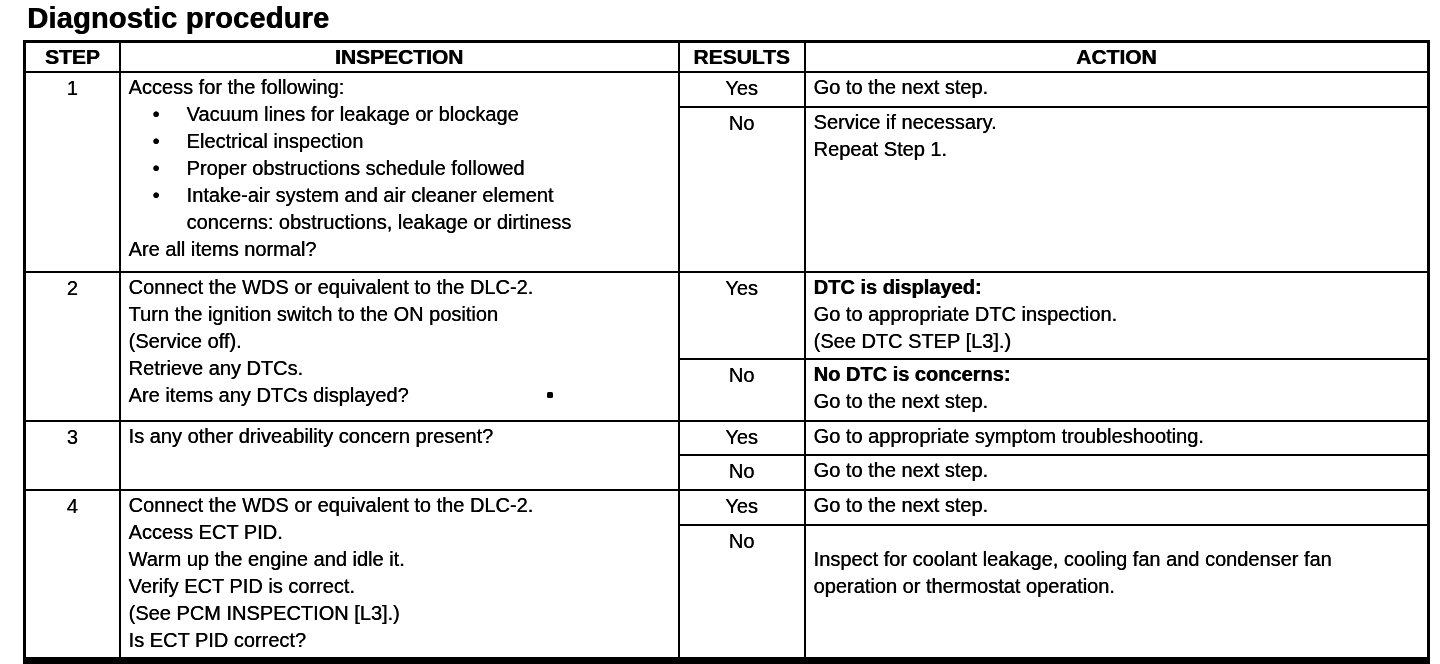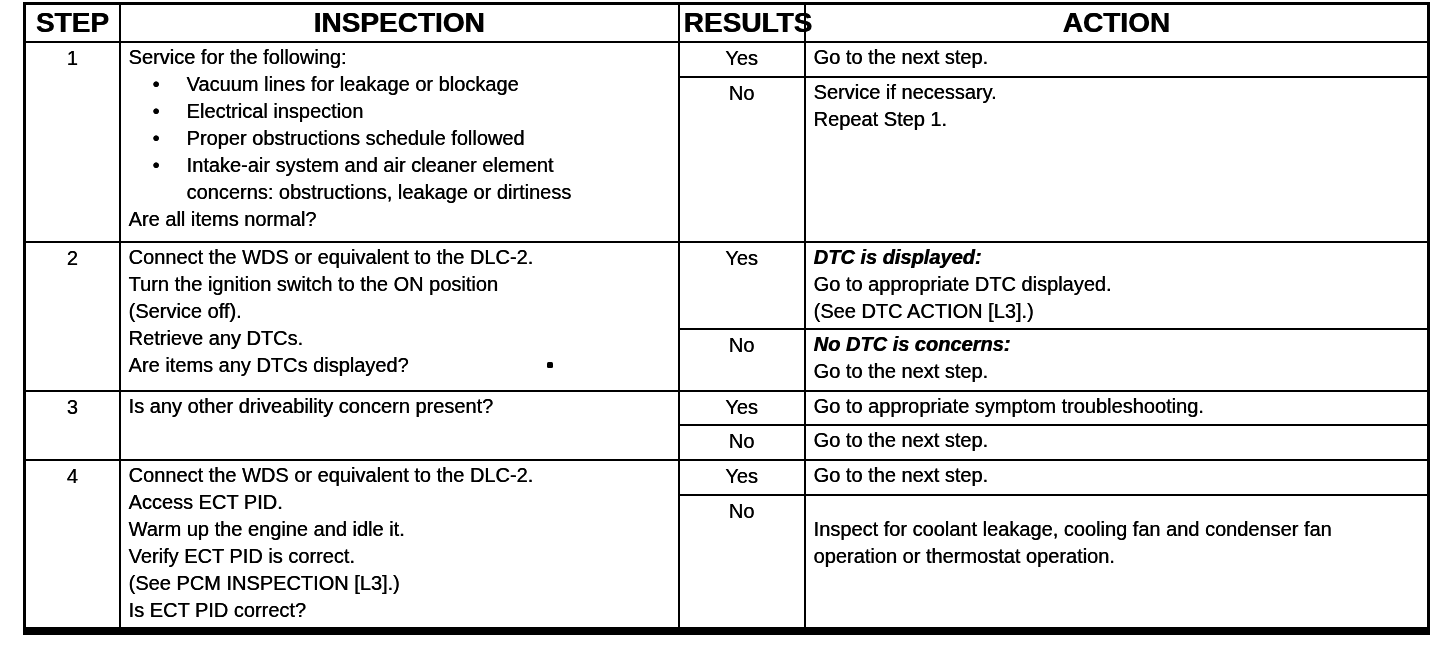--- a/index.html
+++ b/index.html
@@ -39,41 +39,41 @@
   col.c-insp { width: 559px; }
   col.c-res  { width: 126px; }
   col.c-act  { width: 624px; }
 
   th, td {
     border: 2px solid #000;
     vertical-align: top;
     box-sizing: border-box;
   }
   th {
-    font-size: 28px;
+    font-size: 21px;
     font-weight: 700;
     text-align: center;
     vertical-align: middle;
     padding: 2px 4px;
     text-shadow: 0.6px 0 0 currentColor;
   }
   td {
     font-size: 20px;
     line-height: 27px;
     padding: 1px 8px 3px 8px;
   }
   td.step, td.res {
     text-align: center;
     padding-top: 2px;
   }
   .line { }
   .b-item { display: flex; margin-left: 24px; }
   .bullet { flex: none; width: 34px; }
   .b-txt  { max-width: 410px; }
-  .action-heading { font-weight: 700; text-shadow: 0.6px 0 0 currentColor; font-style: italic; }
+  .action-heading { font-weight: 700; text-shadow: 0.6px 0 0 currentColor; }
   .w-limit { max-width: 565px; margin-top: 19px; }
   .artifact-dot {
     display: inline-block;
     width: 6px; height: 6px;
     background: #000;
     border-radius: 1.5px;
     margin-left: 138px;
     vertical-align: 4px;
   }
 
@@ -86,20 +86,21 @@
   tr.h-s3y  { height: 34px; }
   tr.h-s3n  { height: 35px; }
   tr.h-s4y  { height: 33px; }
   tr.h-s4n  { height: 130px; }
 </style>
 </head>
 <body>
 
 <div class="page">
 
+  <h1 class="title">Diagnostic procedure</h1>
 
   <table class="diag">
     <colgroup>
       <col class="c-step">
         <col class="c-insp">
         <col class="c-res">
         <col class="c-act">
     </colgroup>
     <thead>
       <tr class="h-head">
@@ -107,21 +108,21 @@
         <th>INSPECTION</th>
         <th>RESULTS</th>
         <th>ACTION</th>
       </tr>
     </thead>
     <tbody>
 
       <tr class="h-s1y">
         <td class="step" rowspan="2">1</td>
         <td class="insp" rowspan="2">
-          <div class="line">Service for the following:</div>
+          <div class="line">Access for the following:</div>
           <div class="b-item">
             <span class="bullet">•</span>
             <span class="b-txt">Vacuum lines for leakage or blockage</span>
           </div>
           <div class="b-item">
             <span class="bullet">•</span>
             <span class="b-txt">Electrical inspection</span>
           </div>
           <div class="b-item">
             <span class="bullet">•</span>
@@ -151,22 +152,22 @@
         <td class="insp" rowspan="2">
           <div class="line">Connect the WDS or equivalent to the DLC-2.</div>
           <div class="line">Turn the ignition switch to the ON position</div>
           <div class="line">(Service off).</div>
           <div class="line">Retrieve any DTCs.</div>
           <div class="line"><span>Are items any DTCs displayed?</span><span class="artifact-dot"></span></div>
         </td>
         <td class="res">Yes</td>
         <td class="act">
           <div class="action-heading">DTC is displayed:</div>
-          <div class="line">Go to appropriate DTC displayed.</div>
-          <div class="line">(See DTC ACTION [L3].)</div>
+          <div class="line">Go to appropriate DTC inspection.</div>
+          <div class="line">(See DTC STEP [L3].)</div>
         </td>
       </tr>
       <tr class="h-s2n">
         <td class="res">No</td>
         <td class="act">
           <div class="action-heading">No DTC is concerns:</div>
           <div class="line">Go to the next step.</div>
         </td>
       </tr>
 

